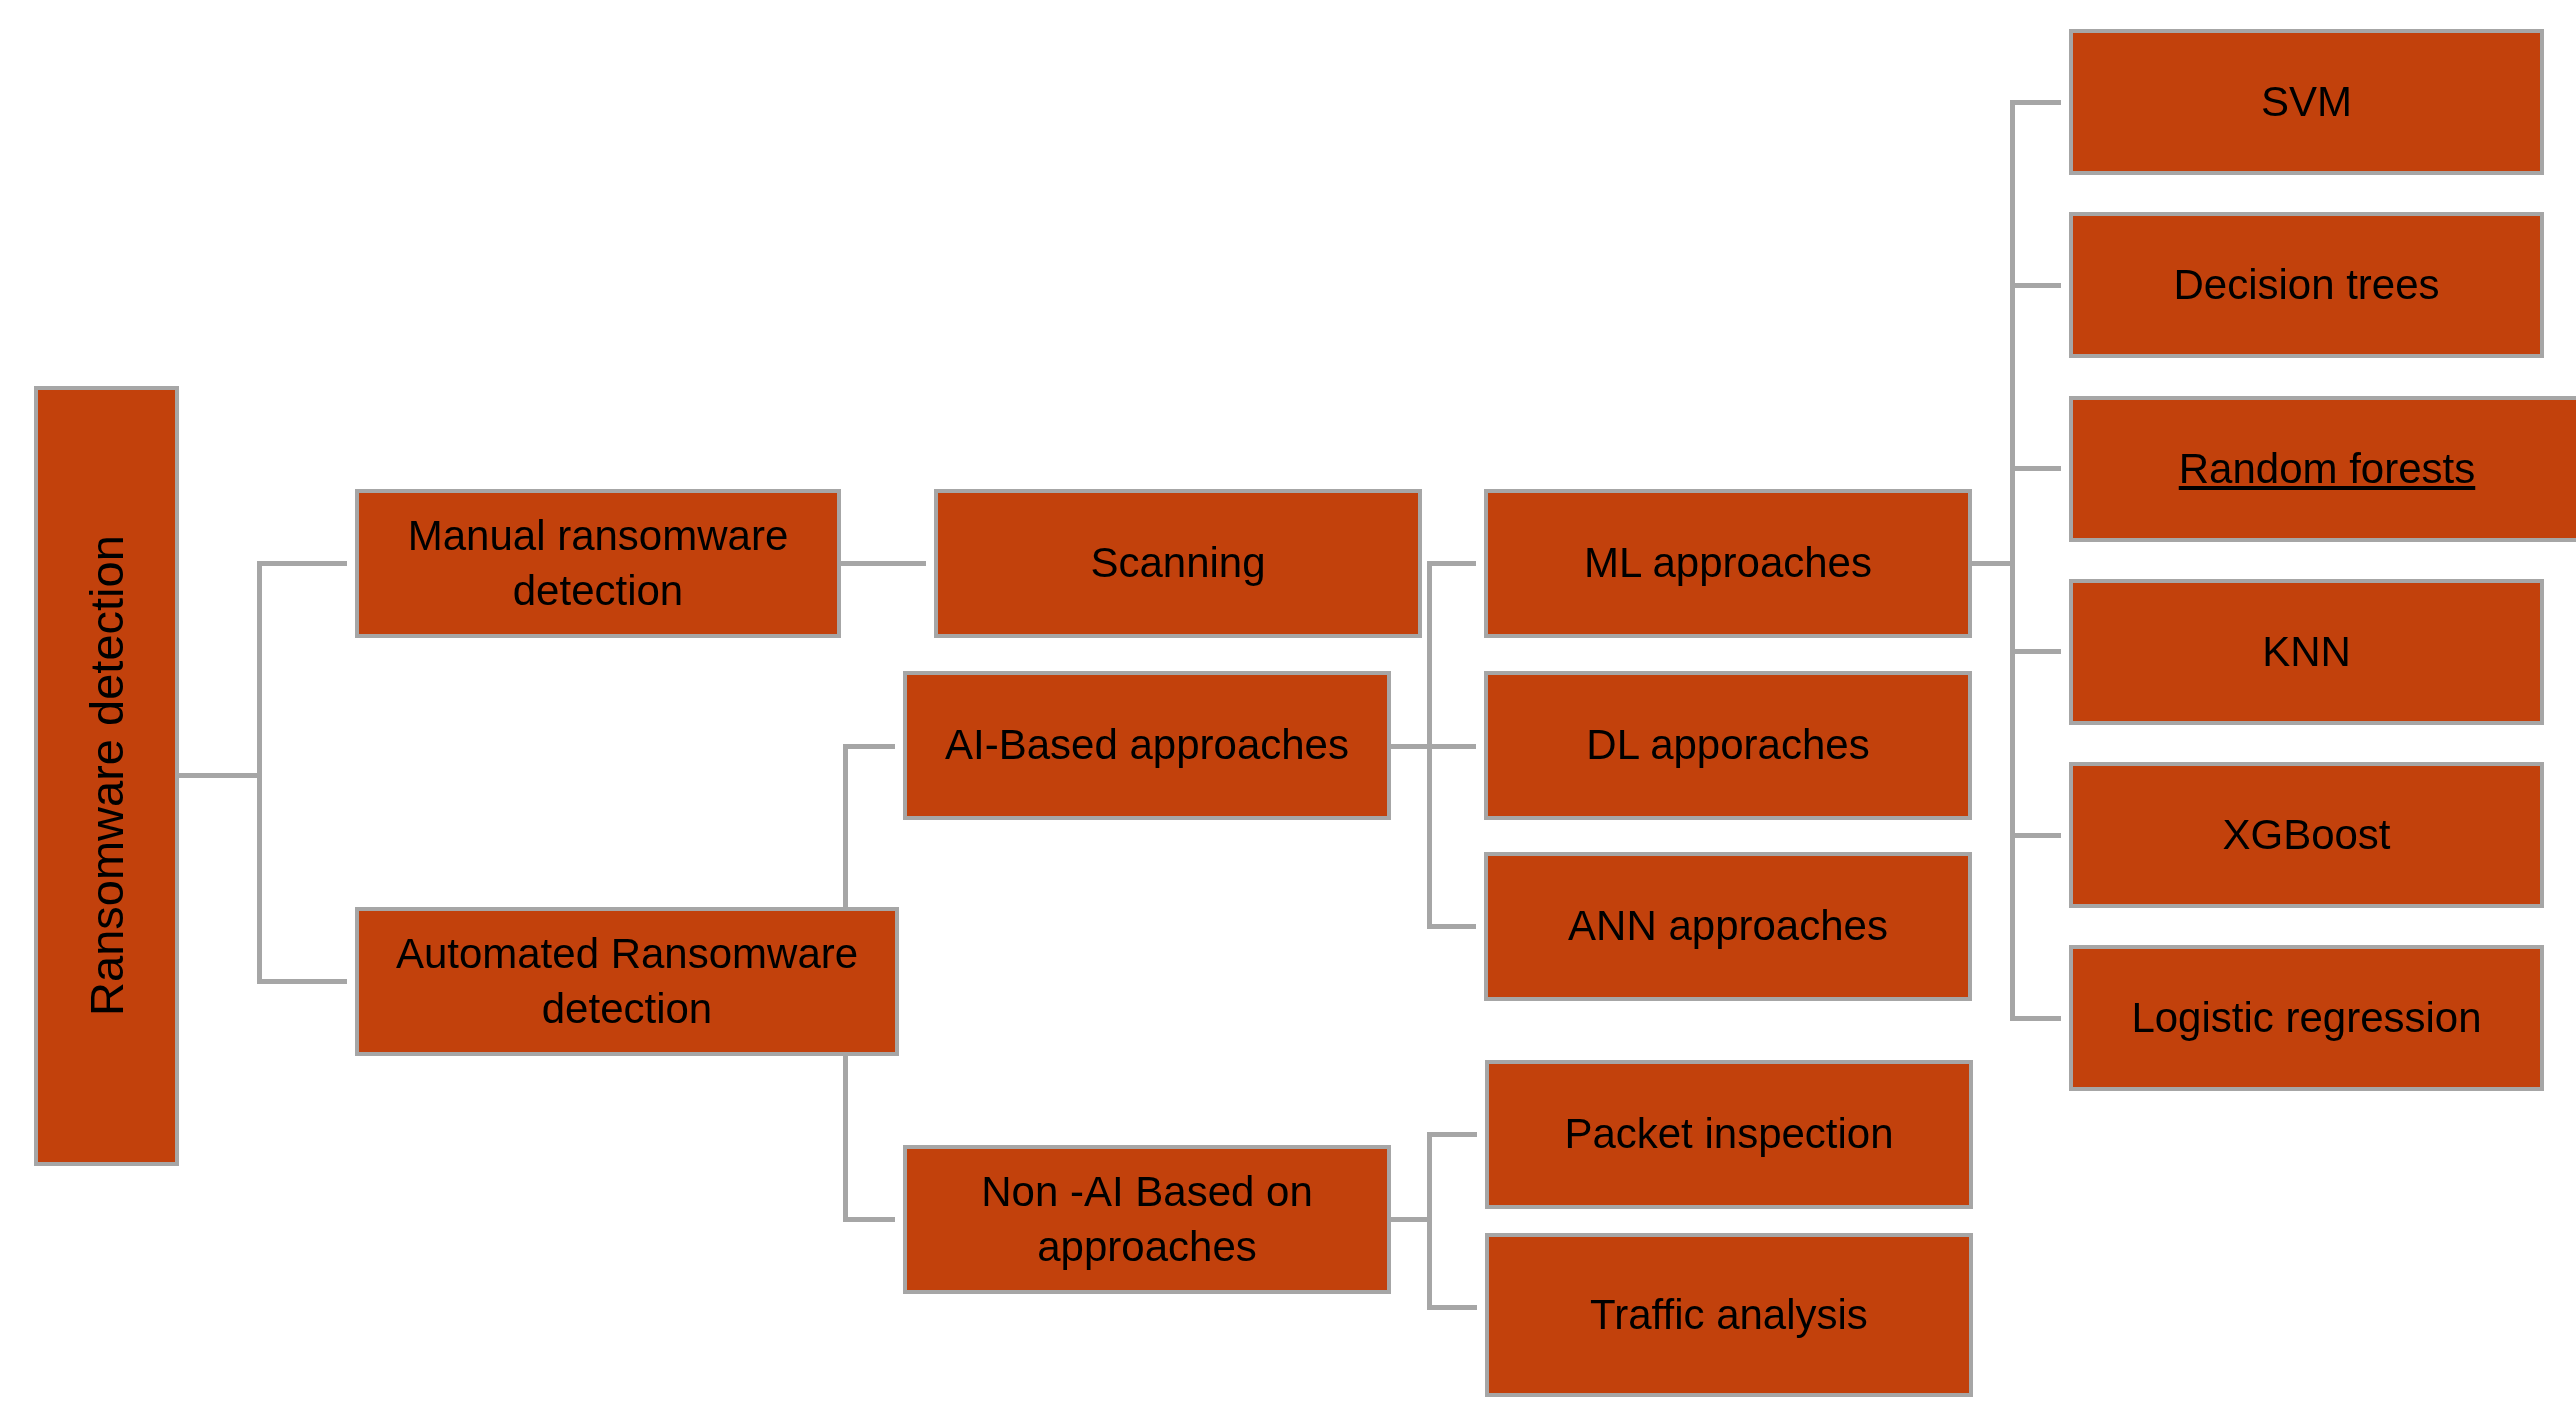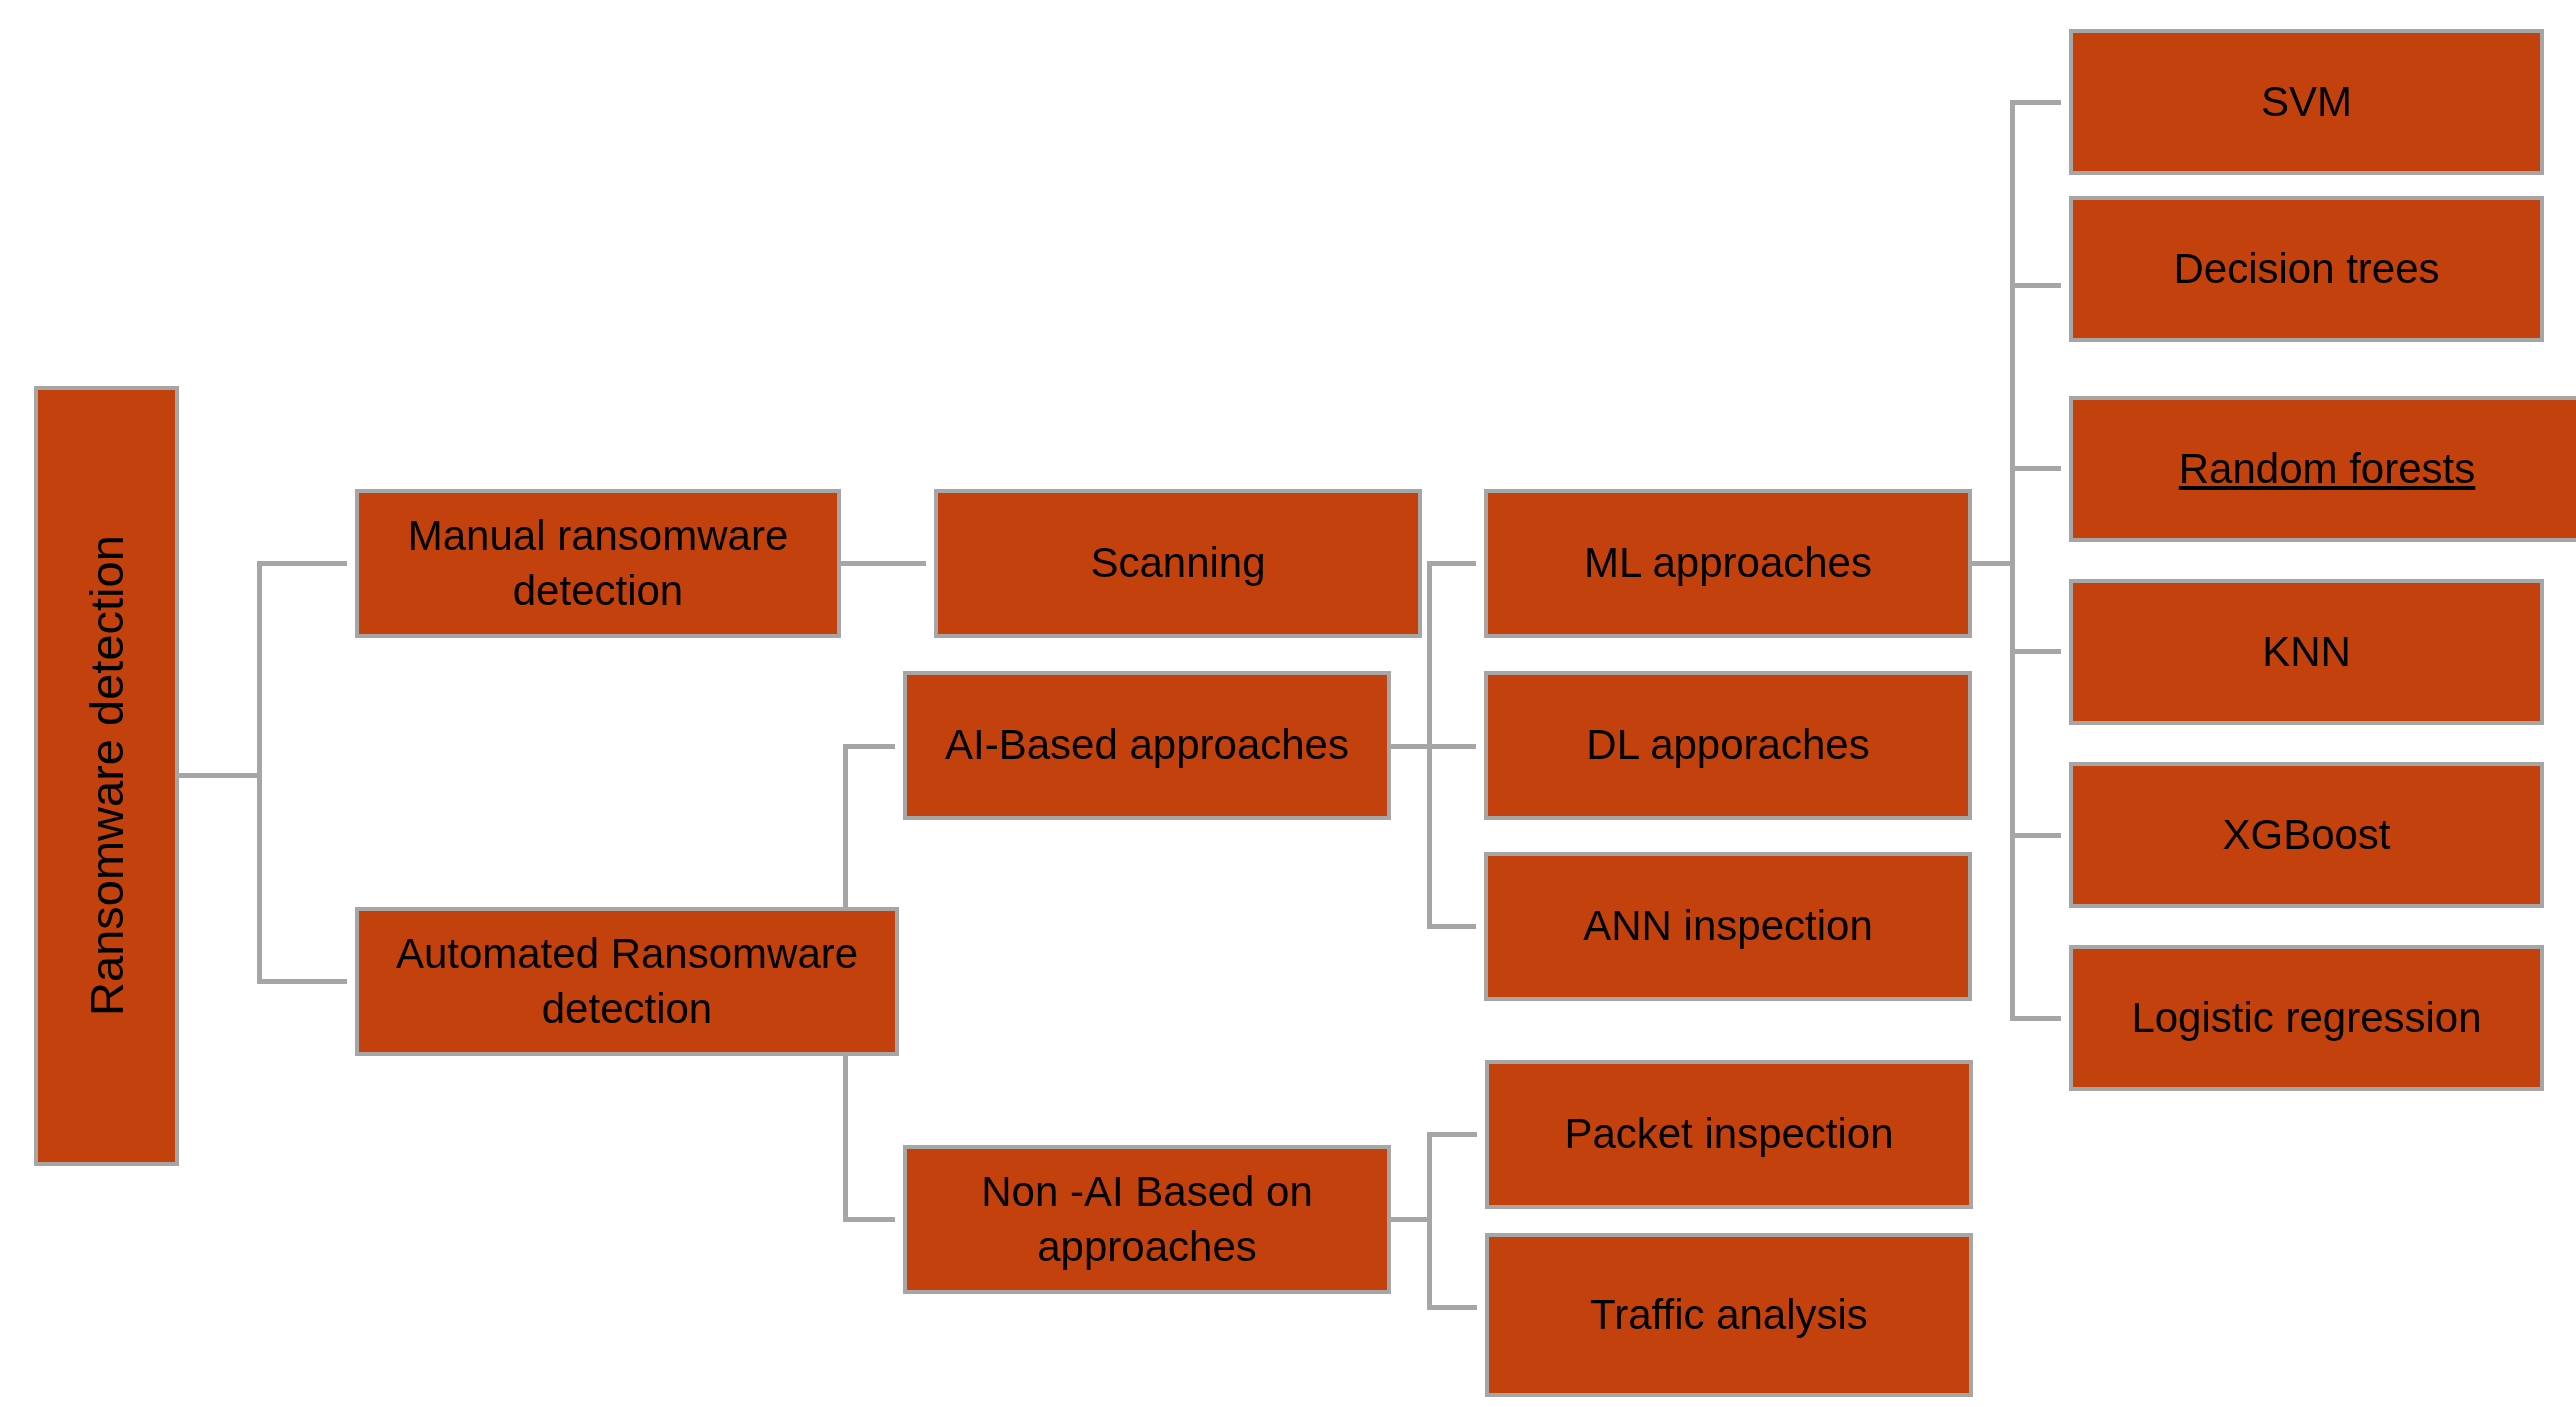--- a/index.html
+++ b/index.html
@@ -56,21 +56,21 @@
   .n-scanning  { left: 926px; top: 489px;  width: 488px; height: 149px; }
   .n-ml        { left: 1476px; top: 489px;  width: 488px; height: 149px; }
   .n-ai        { left: 895px; top: 671px;  width: 488px; height: 149px; }
   .n-dl        { left: 1476px; top: 671px;  width: 488px; height: 149px; }
   .n-ann       { left: 1476px; top: 852px; width: 488px; height: 149px; }
   .n-automated { left: 347px;  top: 907px; width: 544px; height: 149px; }
   .n-packet    { left: 1477px; top: 1060px; width: 488px; height: 149px; }
   .n-nonai     { left: 895px; top: 1145px; width: 488px; height: 149px; }
   .n-traffic   { left: 1477px; top: 1233px; width: 488px; height: 164px; }
   .n-svm       { left: 2061px; top: 29px;   width: 475px; height: 146px; }
-  .n-dt        { left: 2061px; top: 196px;  width: 475px; height: 146px; }
+  .n-dt        { left: 2061px; top: 212px;  width: 475px; height: 146px; }
   .n-rf        { left: 2061px; top: 396px;  width: 516px; height: 146px; text-decoration: underline; }
   .n-knn       { left: 2061px; top: 579px;  width: 475px; height: 146px; }
   .n-xgb       { left: 2061px; top: 762px;  width: 475px; height: 146px; }
   .n-lr        { left: 2061px; top: 945px; width: 475px; height: 146px; }
 
   
   .c-root-out        { left: 171px;  top: 773px;  width: 90px;  }
   .c-trunk1          { left: 257px;  top: 561px;  height: 422px; }
   .c-to-manual       { left: 257px;  top: 561px;  width: 90px;  }
   .c-to-automated    { left: 257px;  top: 979px; width: 90px;  }
@@ -155,21 +155,21 @@
 
   <div class="node n-ml">
     <span>ML approaches</span>
   </div>
 
   <div class="node n-dl">
     <span>DL apporaches</span>
   </div>
 
   <div class="node n-ann">
-    <span>ANN inspection</span>
+    <span>ANN approaches</span>
   </div>
 
   <div class="node n-packet">
     <span>Packet inspection</span>
   </div>
 
   <div class="node n-traffic">
     <span>Traffic analysis</span>
   </div>
 

